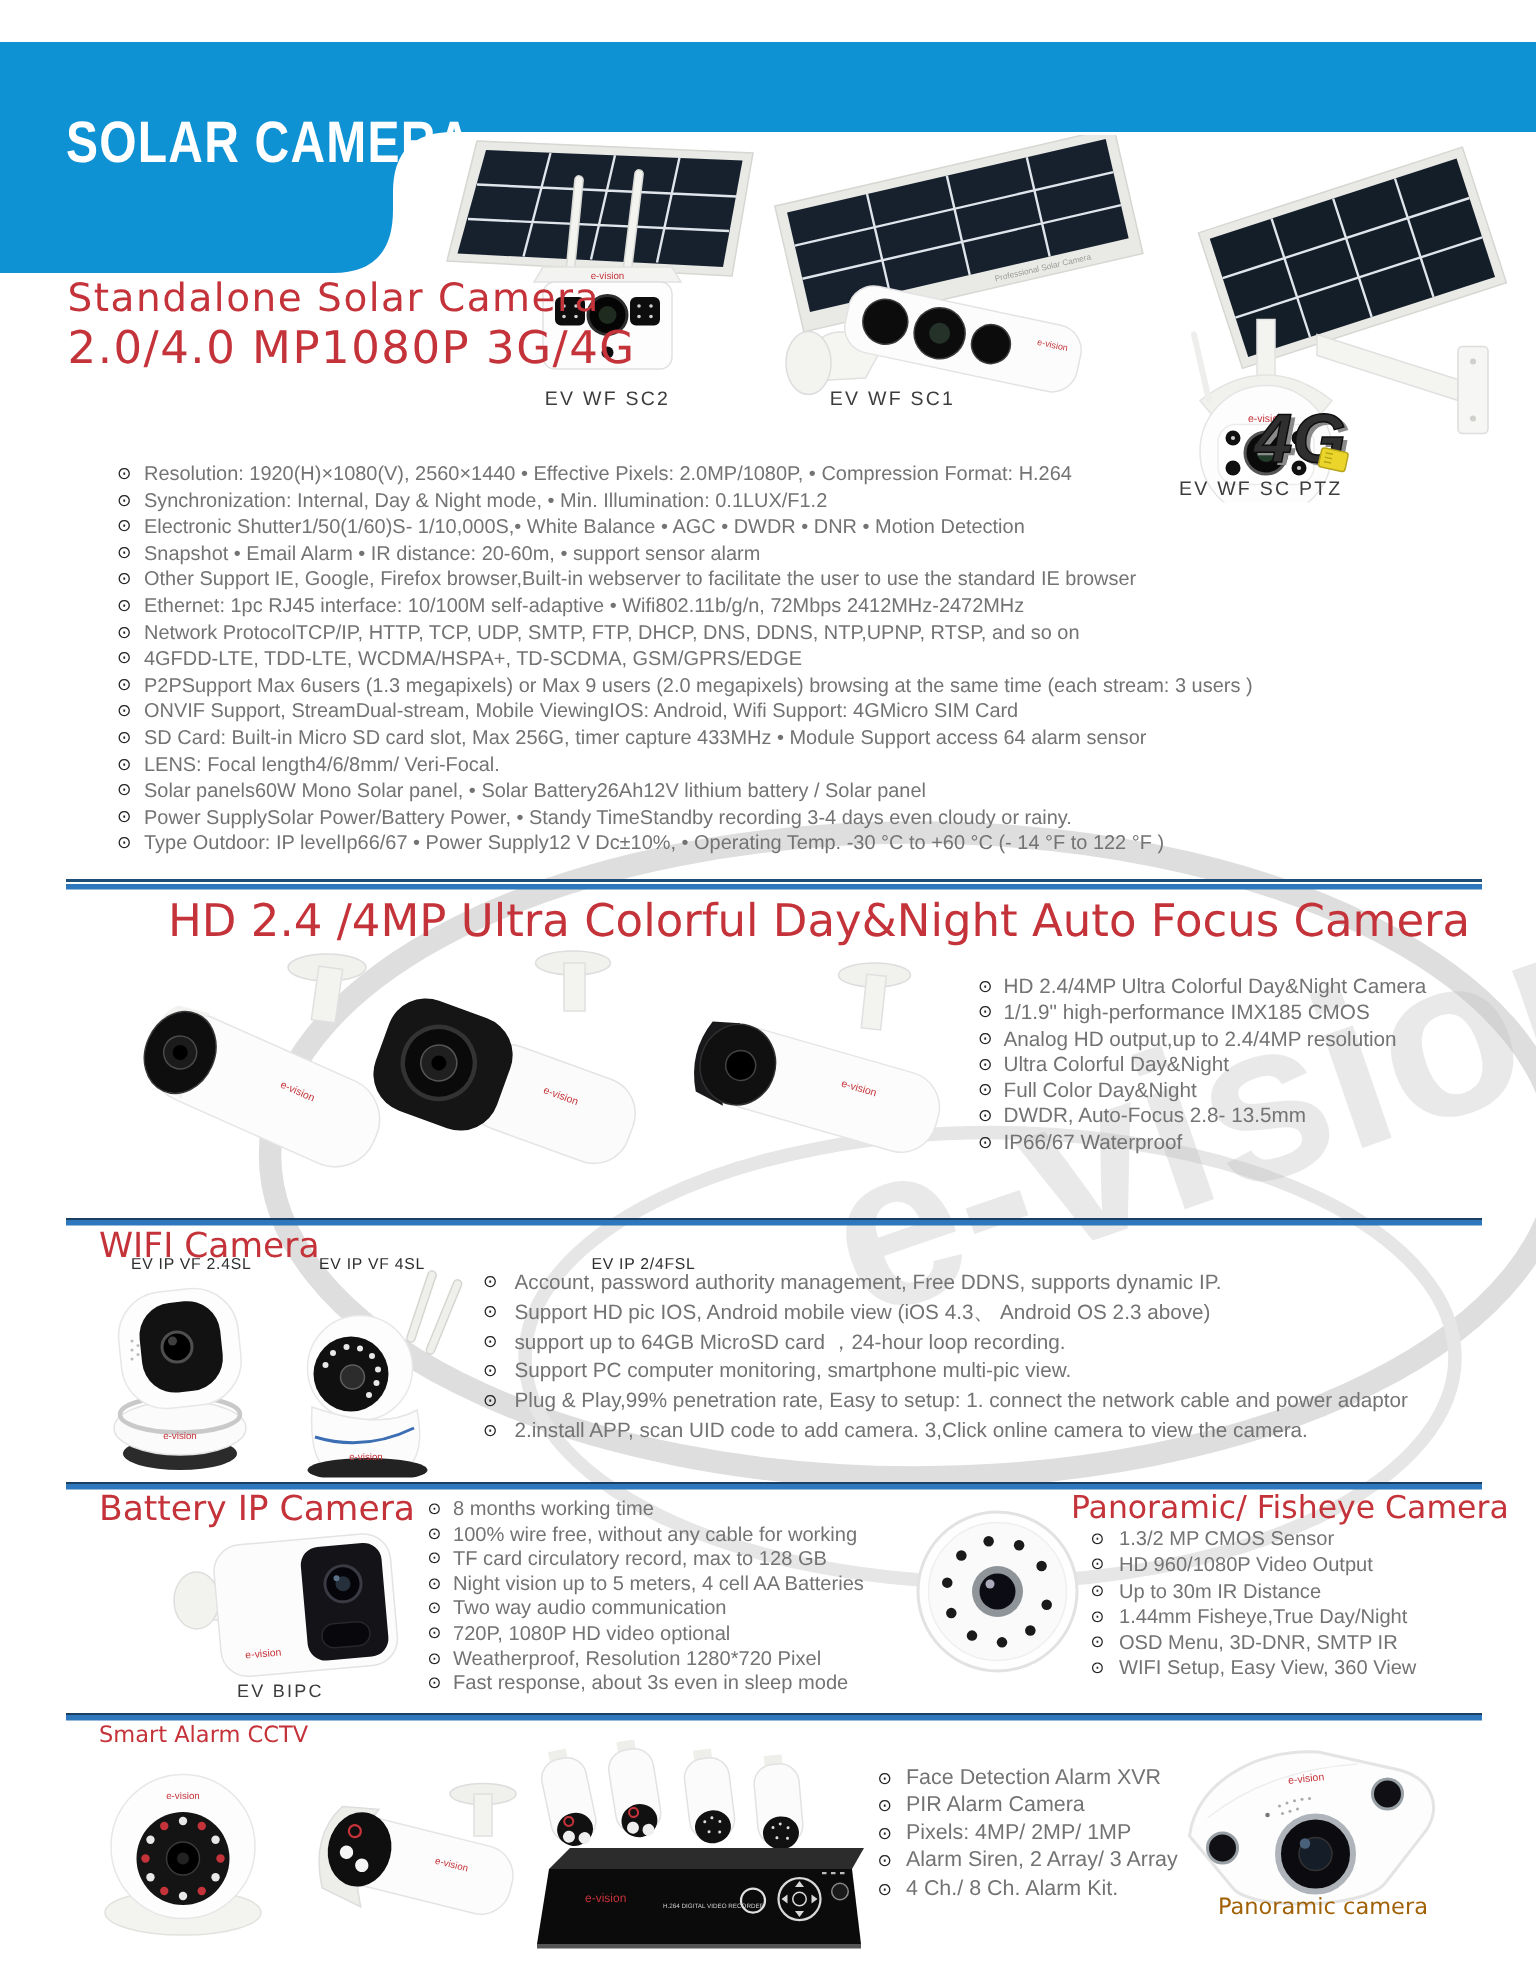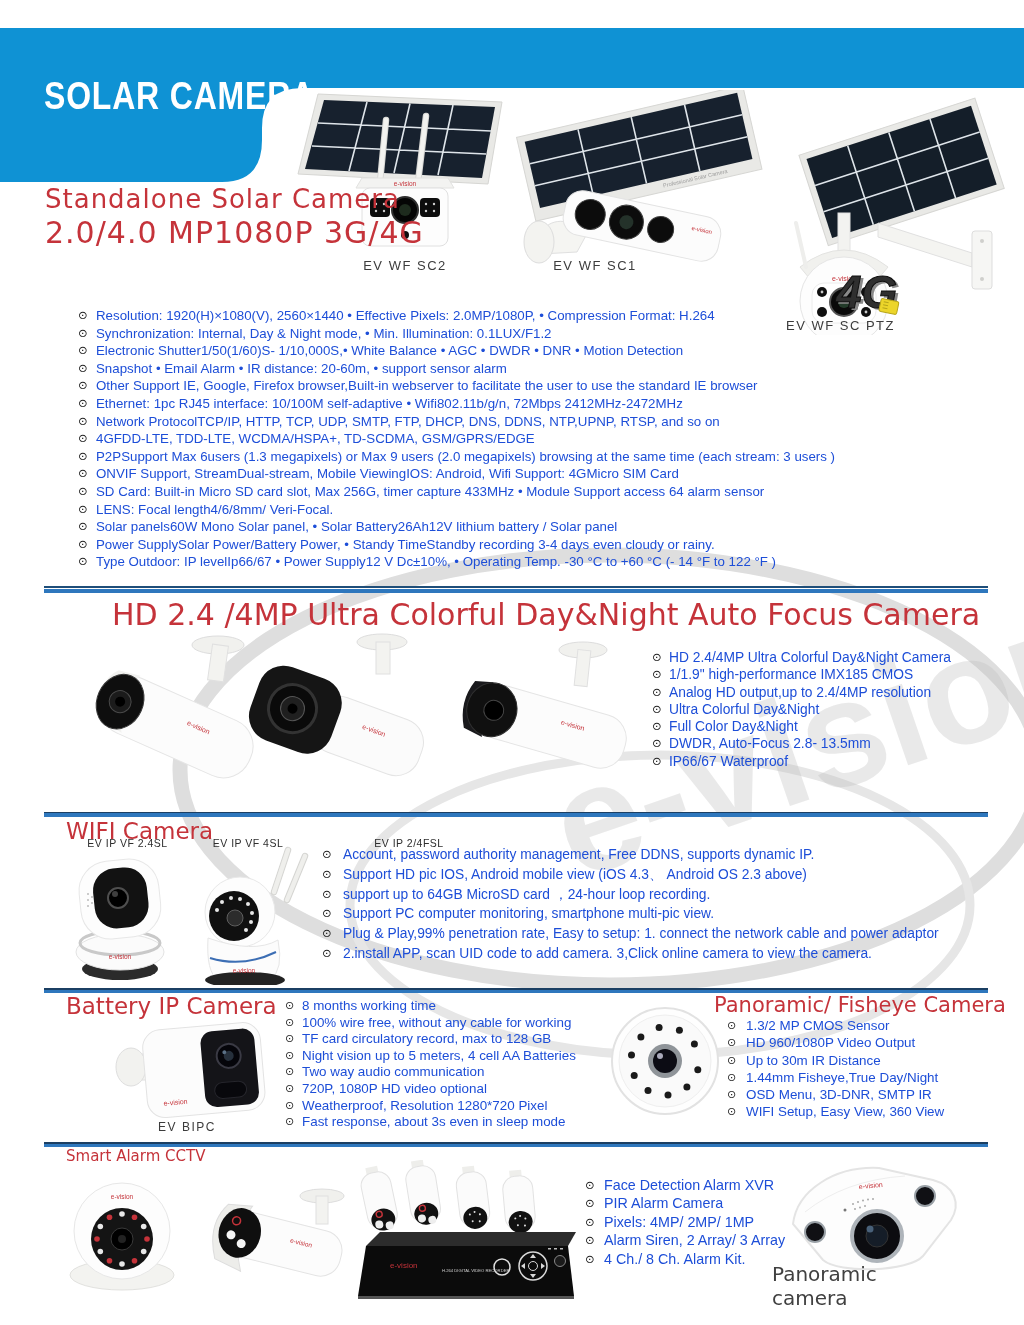--- a/index.html
+++ b/index.html
@@ -32,23 +32,23 @@
   .hdfeat .feat-row{line-height:17.3px;font-size:13.8px;}
   .hdfeat .blt{width:17px;font-size:11.5px;}
   .wififeat .feat-row{line-height:19.8px;font-size:13.8px;}
   .wififeat .blt{width:21px;font-size:11.5px;}
   .batfeat .feat-row{line-height:16.6px;font-size:13.4px;}
   .batfeat .blt{width:17px;font-size:11px;}
   .fisheyefeat .feat-row{line-height:17.3px;font-size:13.4px;}
   .fisheyefeat .blt{width:19px;font-size:11px;}
   .alarmfeat .feat-row{line-height:18.4px;font-size:14.3px;}
   .alarmfeat .blt{width:19px;font-size:11.5px;}
-  .ftxt{color:#1d4ed8;}
-  .pano-caption{position:absolute;left:772px;top:1262px;width:180px;text-align:left;
-    font-size:20px;color:#404040;z-index:2;font-family:"DejaVu Sans",sans-serif;}
+  .ftxt{color:#737373;}
+  .pano-caption{position:absolute;left:772px;top:1262px;width:180px;text-align:right;
+    font-size:15px;color:#a16207;z-index:2;font-family:"DejaVu Sans",sans-serif;}
   .prod{position:absolute;z-index:1;}
   svg text{font-family:"Liberation Sans",sans-serif;}
   .wm{position:absolute;left:0;top:0;z-index:0;}
 </style>
 </head>
 <body>
 
 <div class="page">
 
   <svg class="wm" width="1024" height="1325">
@@ -256,21 +256,21 @@
         <rect x="48" y="58" width="152" height="54" rx="24" fill="#fcfcfc" stroke="#e5e5e5"></rect>
         <path d="M38,62 Q28,86 40,110 L60,114 Q46,86 56,58 Z" fill="#19191c"></path>
         <ellipse cx="62" cy="85" rx="25" ry="27" fill="#101010" stroke="#2f2f2f"></ellipse>
         <circle cx="64" cy="85" r="10" fill="#000000" stroke="#444444"></circle>
         <text x="144" y="80" font-size="7" fill="#c5333a" text-anchor="middle">e-vision</text>
       </g>
     </svg>
   </div>
   <div class="model-label small" style="left:70px;top:797px;width:115px;">EV IP VF 2.4SL</div>
   <div class="model-label small" style="left:192px;top:797px;width:112px;">EV IP VF 4SL</div>
-  <div class="model-label small" style="left:348px;top:797px;width:122px;">EV IP 2/4FSL</div>
+  <div class="model-label small" style="left:368px;top:797px;width:122px;">EV IP 2/4FSL</div>
 
   <div class="list hdfeat" style="left:652px;top:649px;width:330px;">
     <div class="feat-row">
         <span class="blt">⊙</span>
         <span class="ftxt">HD 2.4/4MP Ultra Colorful Day&amp;Night Camera</span>
       </div>
     <div class="feat-row">
         <span class="blt">⊙</span>
         <span class="ftxt">1/1.9" high-performance IMX185 CMOS</span>
       </div>

